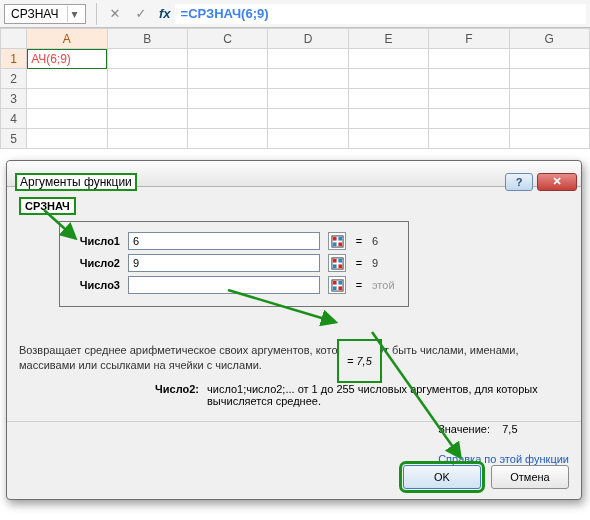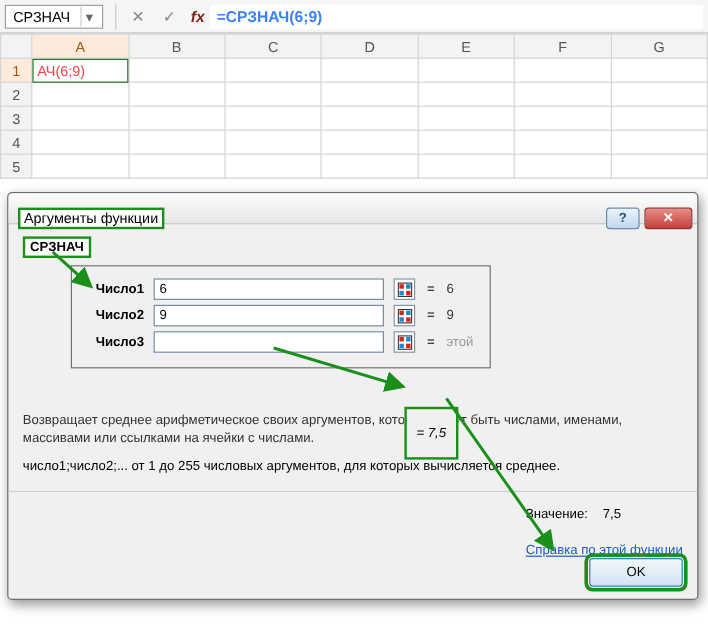--- a/index.html
+++ b/index.html
@@ -36,21 +36,21 @@
   }
   .namebox .dd {
     width: 14px; height: 16px;
     display: flex; align-items: center; justify-content: center;
     border-left: 1px solid #ccc;
     color: #666;
   }
   .vsep { width:1px; height:22px; background:#c8c8c8; margin:0 6px;}
   .fx-icons { display:flex; align-items:center; gap:10px; }
   .fx-icon { width:16px; height:16px; display:flex; align-items:center; justify-content:center; color:#888; font-size:13px;}
-  .fx-label { font-style: italic; font-weight:bold; font-size:13px; color:#7f1d1d; }
+  .fx-label { font-style: italic; font-weight:bold; font-size:13px; color:#0c4a6e; }
   .formula-input {
     flex:1;
     height:20px;
     background:#fff;
     padding:0 6px;
     display:flex;
     align-items:center;
     font-size:13px;
     font-weight: bold;
     color:#3b82f6;
@@ -163,21 +163,21 @@
   .arg-help .txt { flex:1;}
 
   .dlg-sep { border-top:1px solid #cfcfcf; margin:14px -12px 8px -12px;}
 
   .dlg-foot {
     display:flex; justify-content:space-between; align-items:flex-end;
     position:absolute; left:12px; right:12px; bottom:10px;flex-direction:column;
   }
   .leftfoot { font-size:11px;}
   .leftfoot .val { margin-bottom:18px;}
-  .helplink { color:#1b5cc2; text-decoration:underline; cursor:pointer;}
+  .helplink { color:#1b5cc2; cursor:pointer;}
   .btnrow { display:flex; gap:10px;align-items:flex-end;}
   .btn {
     width:78px; height:24px;
     border:1px solid #8c8c8c; border-radius:3px;
     background:linear-gradient(#fdfdfd,#e6e6e6);
     display:flex; align-items:center; justify-content:center;
     font-size:11px;
   }
   .btn.ok { outline:3px solid #1a8f1a; outline-offset:1px;
             border-color:#3c7fb1; background:linear-gradient(#f2f7fc,#d0e3f3);}
@@ -330,36 +330,38 @@
         <span class="eq">=</span>
         <span class="resval faint">этой</span>
       </div>
     </div>
 
     <div class="interim">=  7,5</div>
 
     <div class="desc">Возвращает среднее арифметическое своих аргументов, которые могут быть числами, именами, массивами или ссылками на ячейки с числами.</div>
 
     <div class="arg-help">
+      <div class="lbl">Число2:</div>
       <div class="txt">число1;число2;... от 1 до 255 числовых аргументов, для которых вычисляется среднее.</div>
     </div>
 
     <div class="dlg-sep"></div>
 
     <div class="dlg-foot">
       <div class="leftfoot">
         <div class="val">
           <span>Значение:</span>
           &nbsp;&nbsp;
           <span>7,5</span>
         </div>
         <span class="helplink">Справка по этой функции</span>
       </div>
       <div class="btnrow">
         <div class="btn ok">OK</div>
+        <div class="btn">Отмена</div>
       </div>
     </div>
   </div>
 </div>
 
 <svg class="annot">
   <defs>
     <marker id="ah" viewBox="0 0 10 10" refX="8" refY="5" markerWidth="7" markerHeight="7" orient="auto">
       <path d="M0 0 L10 5 L0 10 Z" fill="#1a8f1a"></path>
     </marker>

